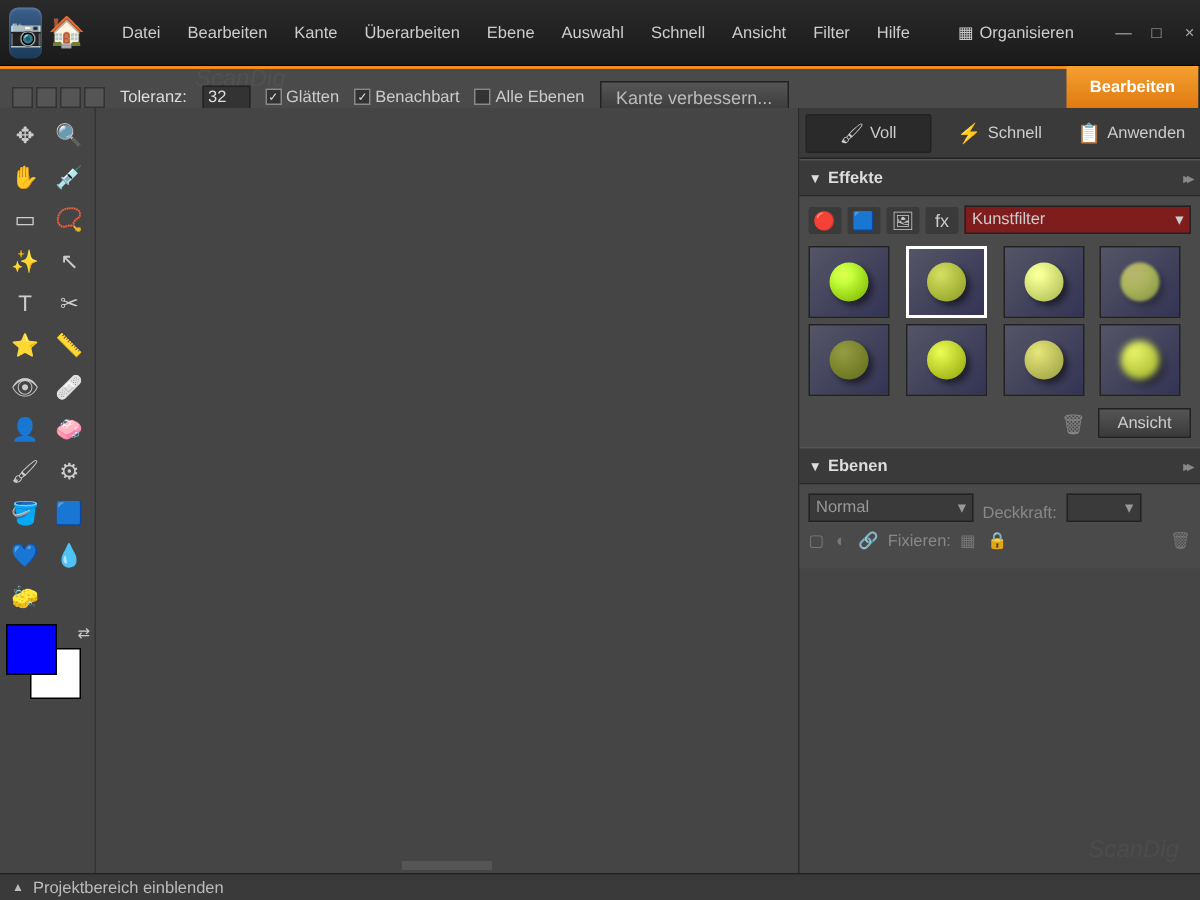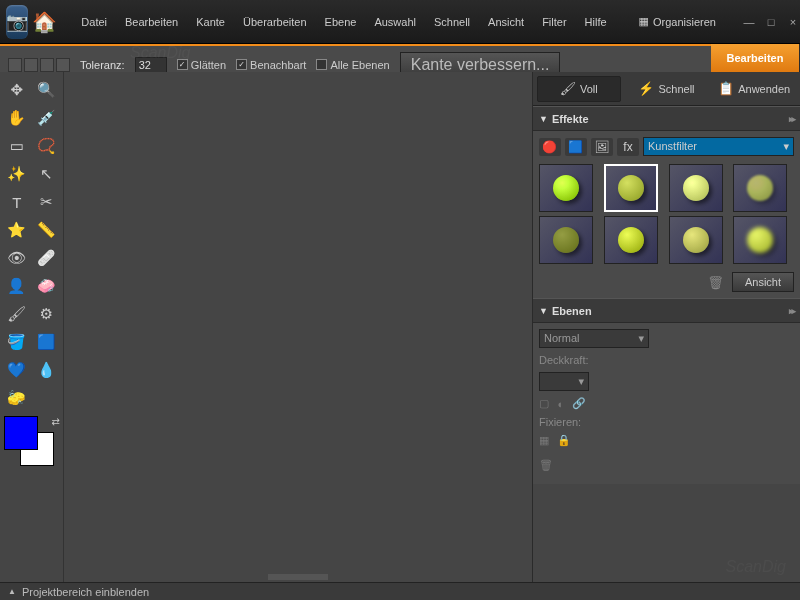--- a/index.html
+++ b/index.html
@@ -14,21 +14,21 @@
 .menubar .spacer { flex: 1; }
 .org-btn { display: flex; align-items: center; gap: 4px; padding: 4px 8px; cursor: pointer; }
 .win-controls { display: flex; gap: 8px; margin-left: 10px; color: #aaa; }
 .win-controls span { cursor: pointer; width: 14px; text-align: center; }
 
 .optbar { height: 40px; background: #4a4a4a; border-top: 2px solid #f28c1a; border-bottom: 1px solid #2a2a2a; display: flex; align-items: center; padding: 0 8px; gap: 10px; }
 .optbar .lbl { color: #ddd; }
 .optbar input[type=text] { width: 32px; background: #333; border: 1px solid #222; color: #ddd; padding: 1px 3px; }
 .optbar .cb { display: flex; align-items: center; gap: 3px; }
 .optbar .cb .box { width: 11px; height: 11px; border: 1px solid #888; background: #333; display: flex; align-items: center; justify-content: center; font-size: 8px; color: #ddd; }
-.optbar .btn { background: linear-gradient(#555,#3a3a3a); border: 1px solid #222; padding: 3px 10px; color: #bbb; cursor: pointer; font-size: 16px; }
+.optbar .btn { background: linear-gradient(#555,#3a3a3a); border: 1px solid #222; padding: 3px 10px; color: #bbb; cursor: pointer; font-size: 12px; }
 .mini-sq { width: 14px; height: 14px; background: #555; border: 1px solid #333; }
 .mini-group { display: flex; gap: 2px; }
 
 .tabbar { position: absolute; top: 44px; right: 0; height: 28px; display: flex; z-index: 5; }
 .tab { width: 89px; height: 28px; display: flex; align-items: center; justify-content: center; font-weight: bold; color: #fff; border-right: 1px solid #2a2a2a; cursor: pointer; }
 .tab.edit { background: linear-gradient(#f5a030, #e07a10); }
 .tab.create { background: linear-gradient(#9a3a7a, #6a2050); }
 .tab.share { background: linear-gradient(#5a9a3a, #3a6a20); }
 
 .workspace { position: absolute; top: 72px; left: 0; right: 0; bottom: 18px; display: flex; }
@@ -52,39 +52,39 @@
 
 .panel-section { border-top: 1px solid #555; }
 .panel-hdr { height: 24px; background: #3a3a3a; display: flex; align-items: center; padding: 0 6px; font-weight: bold; color: #ddd; border-bottom: 1px solid #2a2a2a; }
 .panel-hdr .tw { margin-right: 4px; font-size: 9px; }
 .panel-hdr .sp { flex: 1; }
 .panel-hdr .dd { font-size: 9px; color: #888; letter-spacing: -2px; }
 .panel-body { background: #4a4a4a; padding: 6px; }
 
 .fx-icons { display: flex; gap: 4px; align-items: center; margin-bottom: 8px; }
 .fx-ico { width: 22px; height: 18px; display: flex; align-items: center; justify-content: center; font-size: 12px; cursor: pointer; background: #3a3a3a; border-radius: 2px; }
-.fx-sel { flex: 1; background: #0369a1; border: 1px solid #222; padding: 2px 4px; color: #ccc; display: flex; justify-content: space-between; }
+.fx-sel { flex: 1; background: #7f1d1d; border: 1px solid #222; padding: 2px 4px; color: #ccc; display: flex; justify-content: space-between; }
 .thumbs { display: grid; grid-template-columns: repeat(4, 1fr); gap: 4px; }
 .thumb { width: 54px; height: 48px; border: 1px solid #222; background: #334; display: flex; align-items: center; justify-content: center; cursor: pointer; overflow: hidden; }
 .thumb.sel { border: 2px solid #fff; }
 .fruit { width: 26px; height: 26px; border-radius: 50%; background: radial-gradient(circle at 35% 30%, #d4e060, #8a9a20); box-shadow: 3px 3px 4px rgba(0,0,0,.5); }
 .thumb:nth-child(1) .fruit { filter: contrast(1.5) hue-rotate(10deg); }
 .thumb:nth-child(3) .fruit { filter: saturate(.7) brightness(1.2); }
 .thumb:nth-child(4) .fruit { filter: blur(1px) brightness(1.3); opacity:.6; }
 .thumb:nth-child(5) .fruit { filter: brightness(.7); }
 .thumb:nth-child(6) .fruit { filter: contrast(1.3); }
 .thumb:nth-child(7) .fruit { filter: sepia(.3); }
 .thumb:nth-child(8) .fruit { filter: blur(2px) brightness(1.1); }
 .thumb-bg { width:100%; height:100%; display:flex; align-items:center; justify-content:center; background: linear-gradient(135deg,#556,#335); }
 .fx-actions { display: flex; justify-content: flex-end; gap: 8px; margin-top: 8px; align-items: center; }
 .fx-actions .trash { color: #888; font-size: 13px; }
 .fx-actions .apply { background: linear-gradient(#555,#3a3a3a); border: 1px solid #222; padding: 3px 12px; color: #ccc; cursor: pointer; }
 
 .layer-body { background: #4a4a4a; padding: 6px; }
-.layer-row { display: flex; align-items: flex-start; gap: 6px; margin-bottom: 6px; flex-direction: column; }
+.layer-row { display: flex; align-items: flex-end; gap: 6px; margin-bottom: 6px; }
 .layer-sel { background: #3a3a3a; border: 1px solid #222; padding: 2px 4px; color: #999; width: 110px; display: flex; justify-content: space-between; }
 .layer-lbl { color: #888; }
 .layer-icons { display: flex; gap: 8px; align-items: center; color: #777; }
 .layer-icons span { cursor: pointer; }
 
 .statusbar { position: absolute; bottom: 0; left: 0; right: 0; height: 18px; background: #3a3a3a; border-top: 1px solid #222; display: flex; align-items: center; padding: 0 8px; color: #bbb; font-size: 10px; }
 .statusbar .tri { margin-right: 6px; font-size: 8px; }
 
 .watermark { position: absolute; color: rgba(255,255,255,.04); font-size: 16px; font-style: italic; pointer-events: none; }
 </style>

